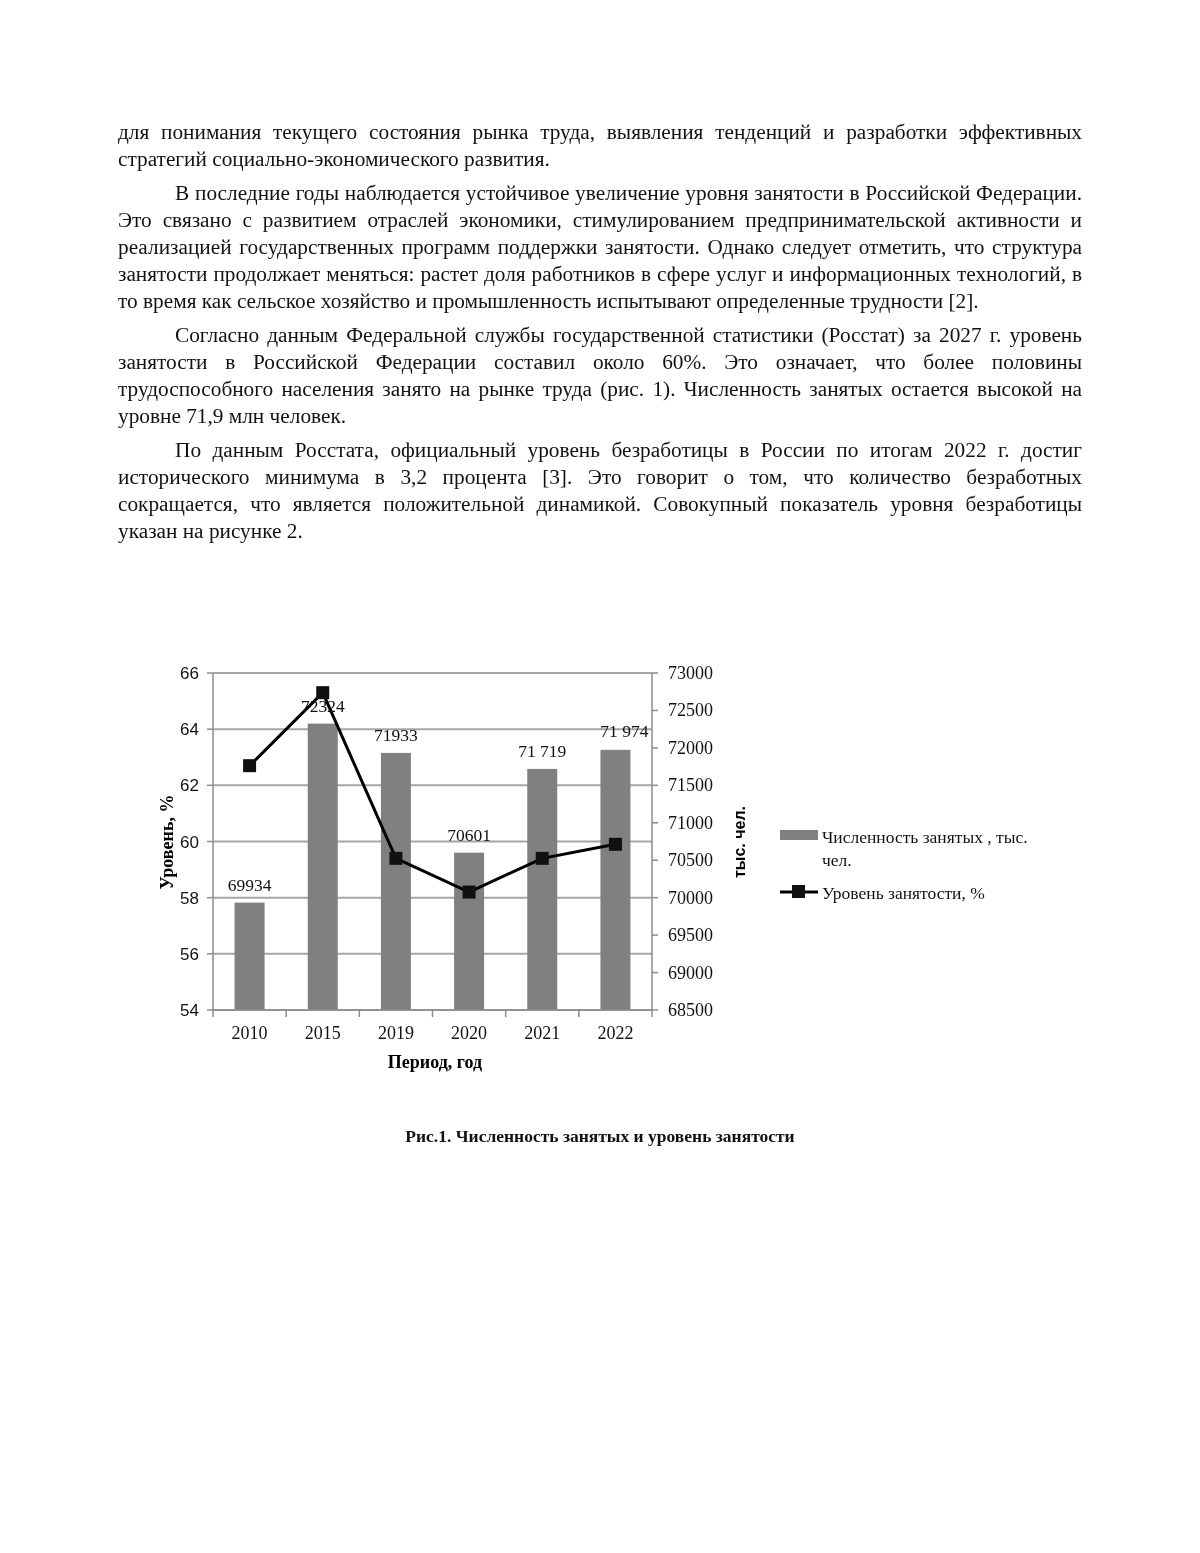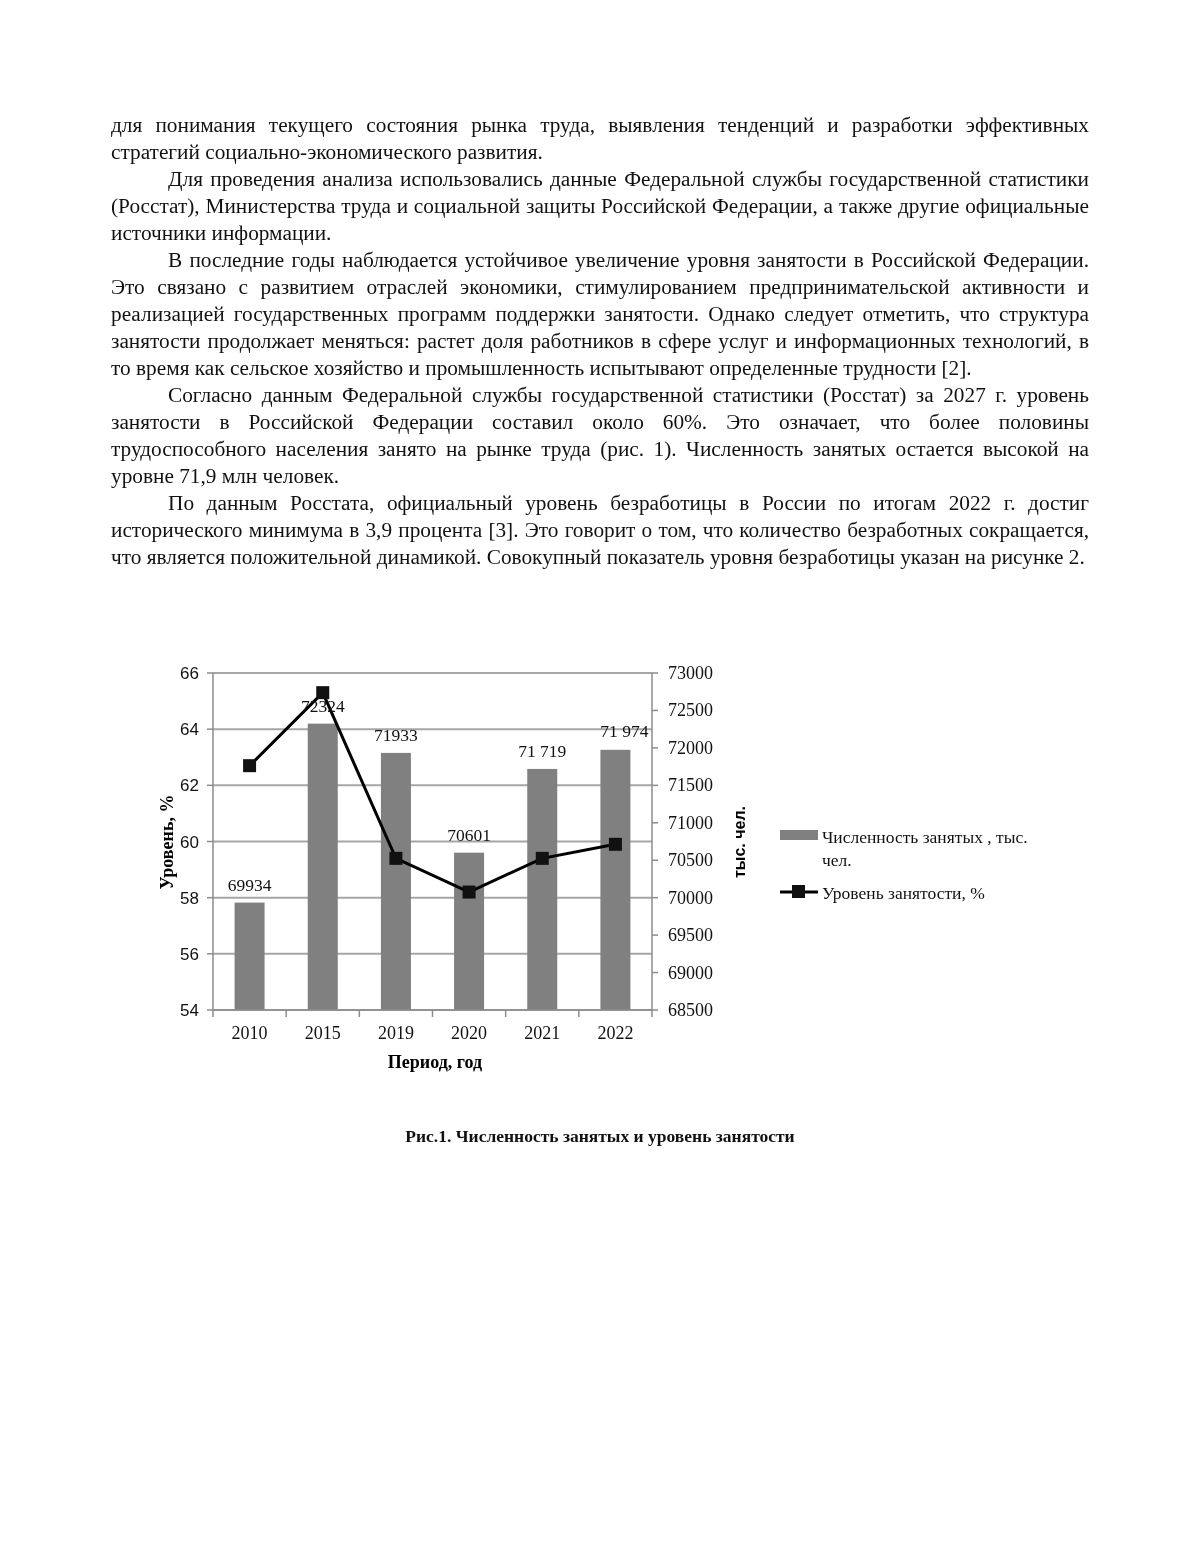--- a/index.html
+++ b/index.html
@@ -1,34 +1,33 @@
 <!DOCTYPE html>
 <html><head>
 <meta charset="utf-8">
 <style>
   html, body { margin: 0; padding: 0; background: #ffffff; }
   body { width: 1200px; height: 1553px; position: relative; font-family: "Liberation Serif", serif; color: #111; }
   .text-block { position: absolute; left: 111px; top: 112px; width: 978px; font-size: 21.3px; line-height: 27px; }
-  .para { margin: 0; text-align: justify; text-align-last: left; }
+  .para { margin: 7px; text-align: justify; text-align-last: left; }
   .para.indent { text-indent: 57px; }
   .chart-wrap { position: absolute; left: 0; top: 650px; width: 1200px; height: 440px; }
   svg text { font-family: "Liberation Serif", serif; }
   .tick-sans { font-family: "Liberation Sans", sans-serif; font-size: 17px; fill: #111; }
   .tick-serif { font-family: "Liberation Serif", serif; font-size: 18px; fill: #111; }
   .caption { position: absolute; left: 0; width: 1200px; top: 1126px; text-align: center; font-weight: bold; font-size: 17.5px; }
 </style>
 </head>
 <body>
 
 <div class="text-block">
   <p class="para">для понимания текущего состояния рынка труда, выявления тенденций и разработки эффективных стратегий социально-экономического развития.</p>
-  <p class="para indent">Для проведения анализа использовались данные Федеральной службы государственной статистики (Росстат), Министерства труда и социальной защиты Российской Федерации, а также другие официальные источники информации.</p>
   <p class="para indent">В последние годы наблюдается устойчивое увеличение уровня занятости в Российской Федерации. Это связано с развитием отраслей экономики, стимулированием предпринимательской активности и реализацией государственных программ поддержки занятости. Однако следует отметить, что структура занятости продолжает меняться: растет доля работников в сфере услуг и информационных технологий, в то время как сельское хозяйство и промышленность испытывают определенные трудности [2].</p>
   <p class="para indent">Согласно данным Федеральной службы государственной статистики (Росстат) за 2027 г. уровень занятости в Российской Федерации составил около 60%. Это означает, что более половины трудоспособного населения занято на рынке труда (рис. 1). Численность занятых остается высокой на уровне 71,9 млн человек.</p>
-  <p class="para indent">По данным Росстата, официальный уровень безработицы в России по итогам 2022 г. достиг исторического минимума в 3,9 процента [3]. Это говорит о том, что количество безработных сокращается, что является положительной динамикой. Совокупный показатель уровня безработицы указан на рисунке 2.</p>
+  <p class="para indent">По данным Росстата, официальный уровень безработицы в России по итогам 2022 г. достиг исторического минимума в 3,2 процента [3]. Это говорит о том, что количество безработных сокращается, что является положительной динамикой. Совокупный показатель уровня безработицы указан на рисунке 2.</p>
 </div>
 
 <div class="chart-wrap">
   <svg id="chart-svg" width="1200" height="440" viewBox="0 650 1200 440">
     <g id="grid">
         <line x1="213" x2="652" y1="1010" y2="1010" stroke="#a6a6a6" stroke-width="2"></line>
         <line x1="213" x2="652" y1="953.8333333333334" y2="953.8333333333334" stroke="#a6a6a6" stroke-width="2"></line>
         <line x1="213" x2="652" y1="897.6666666666666" y2="897.6666666666666" stroke="#a6a6a6" stroke-width="2"></line>
         <line x1="213" x2="652" y1="841.5" y2="841.5" stroke="#a6a6a6" stroke-width="2"></line>
         <line x1="213" x2="652" y1="785.3333333333334" y2="785.3333333333334" stroke="#a6a6a6" stroke-width="2"></line>

